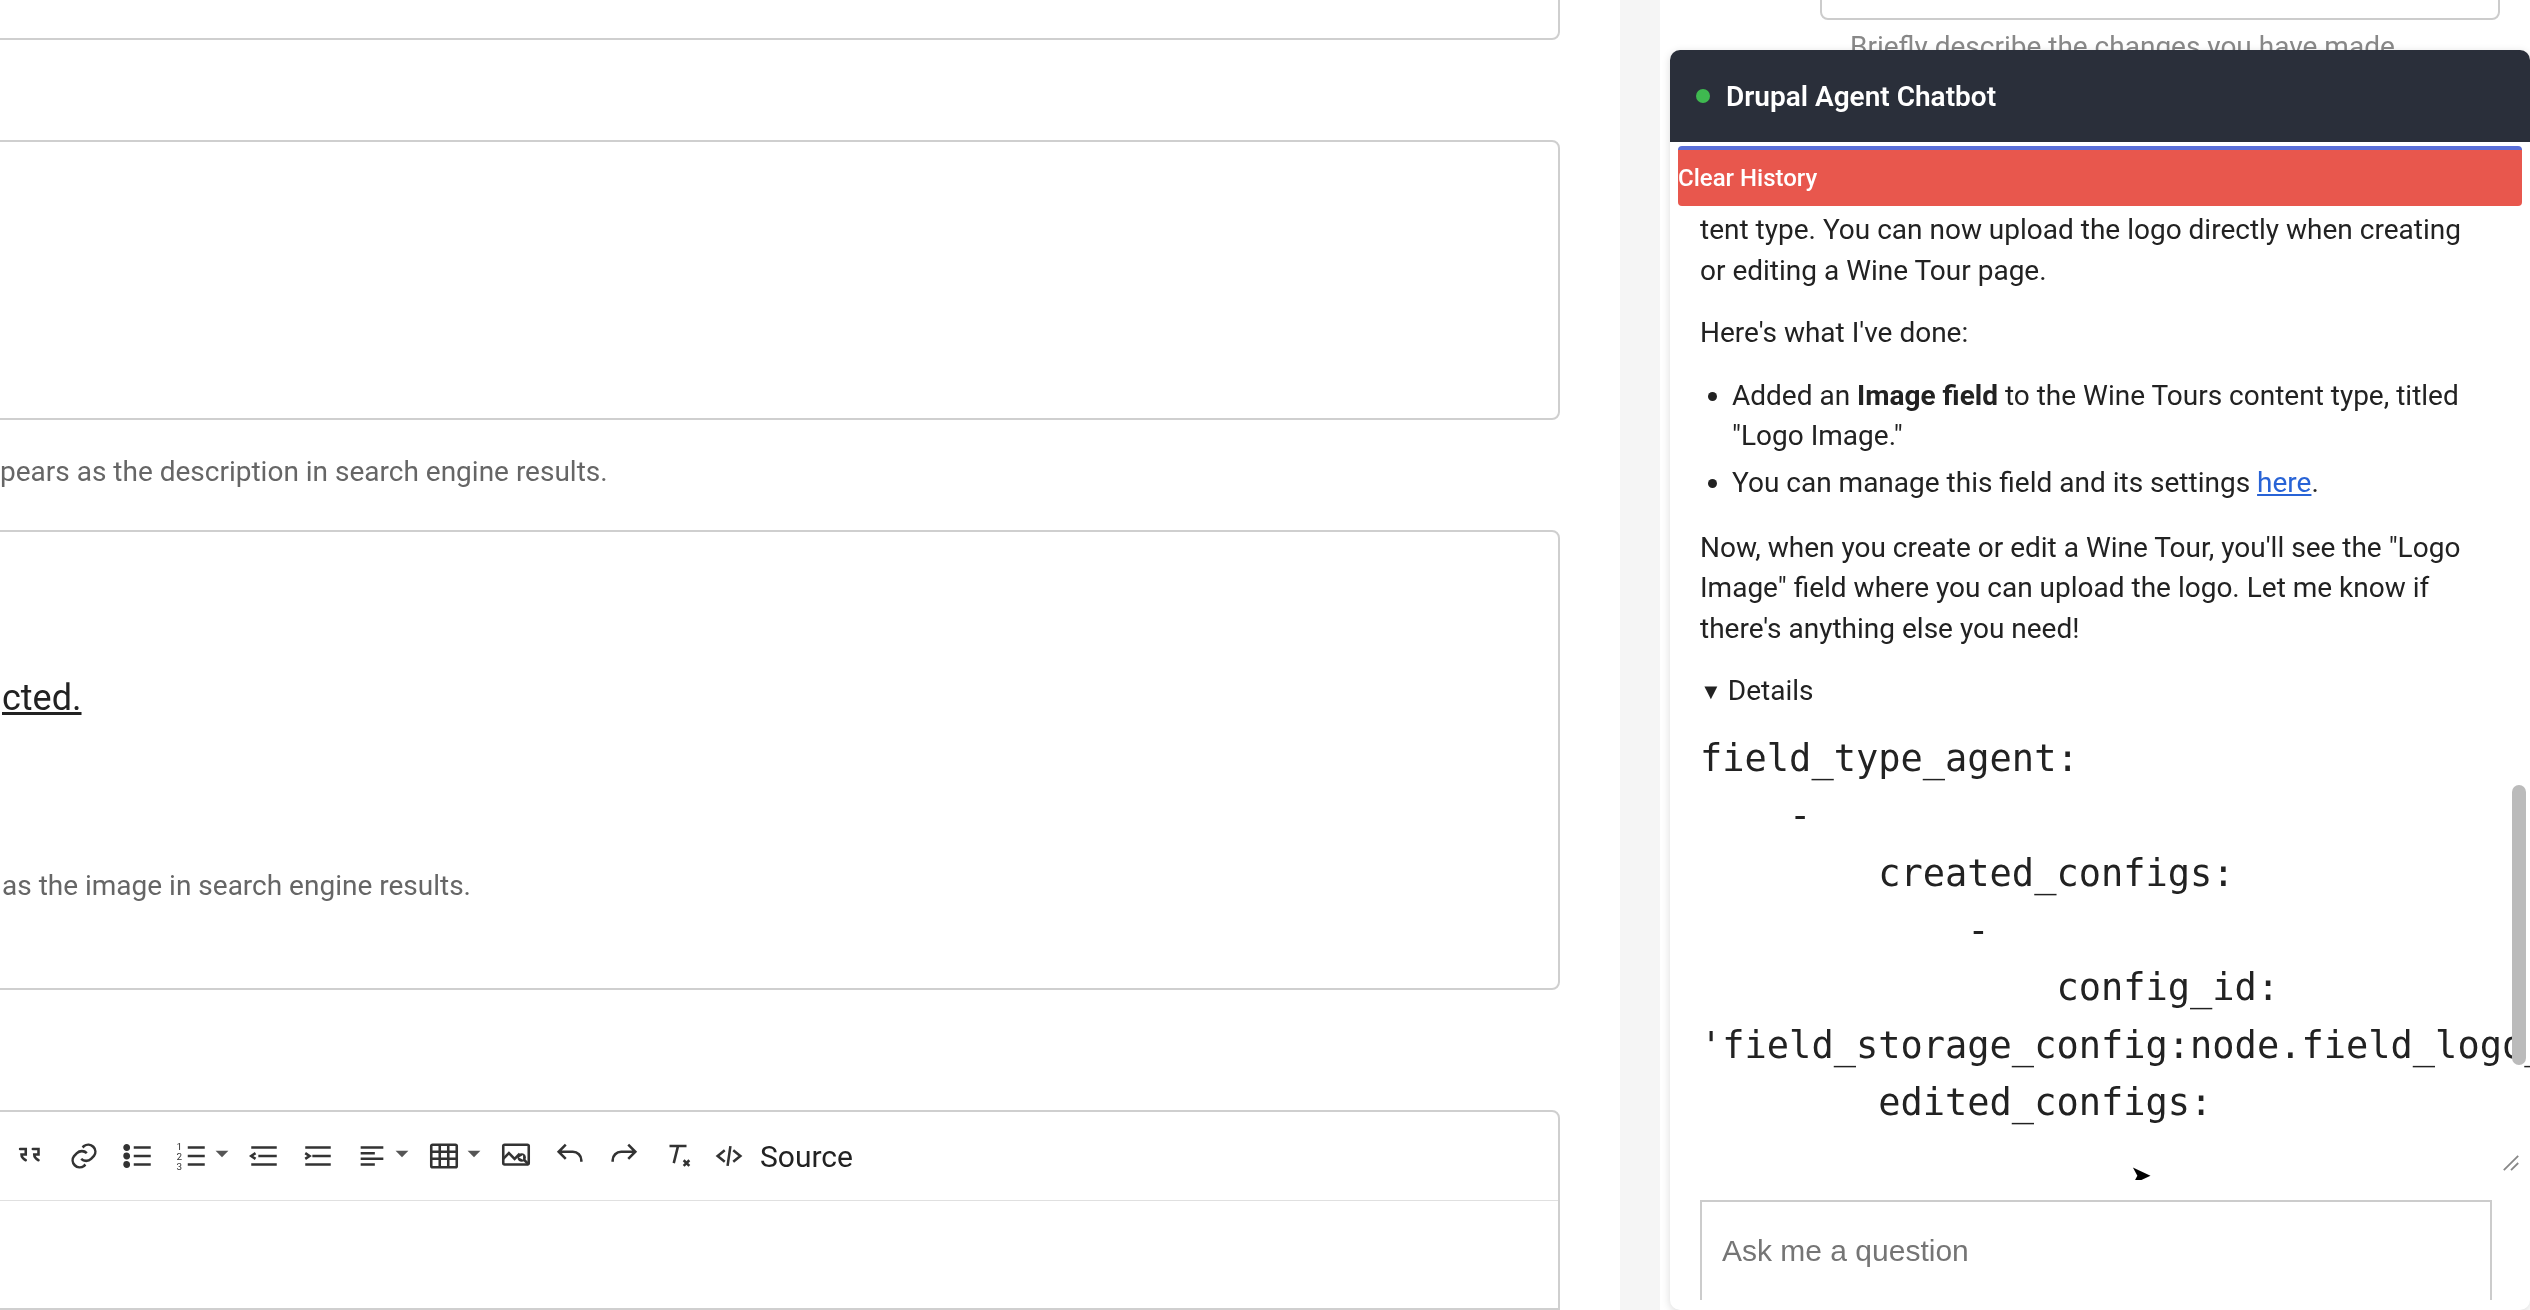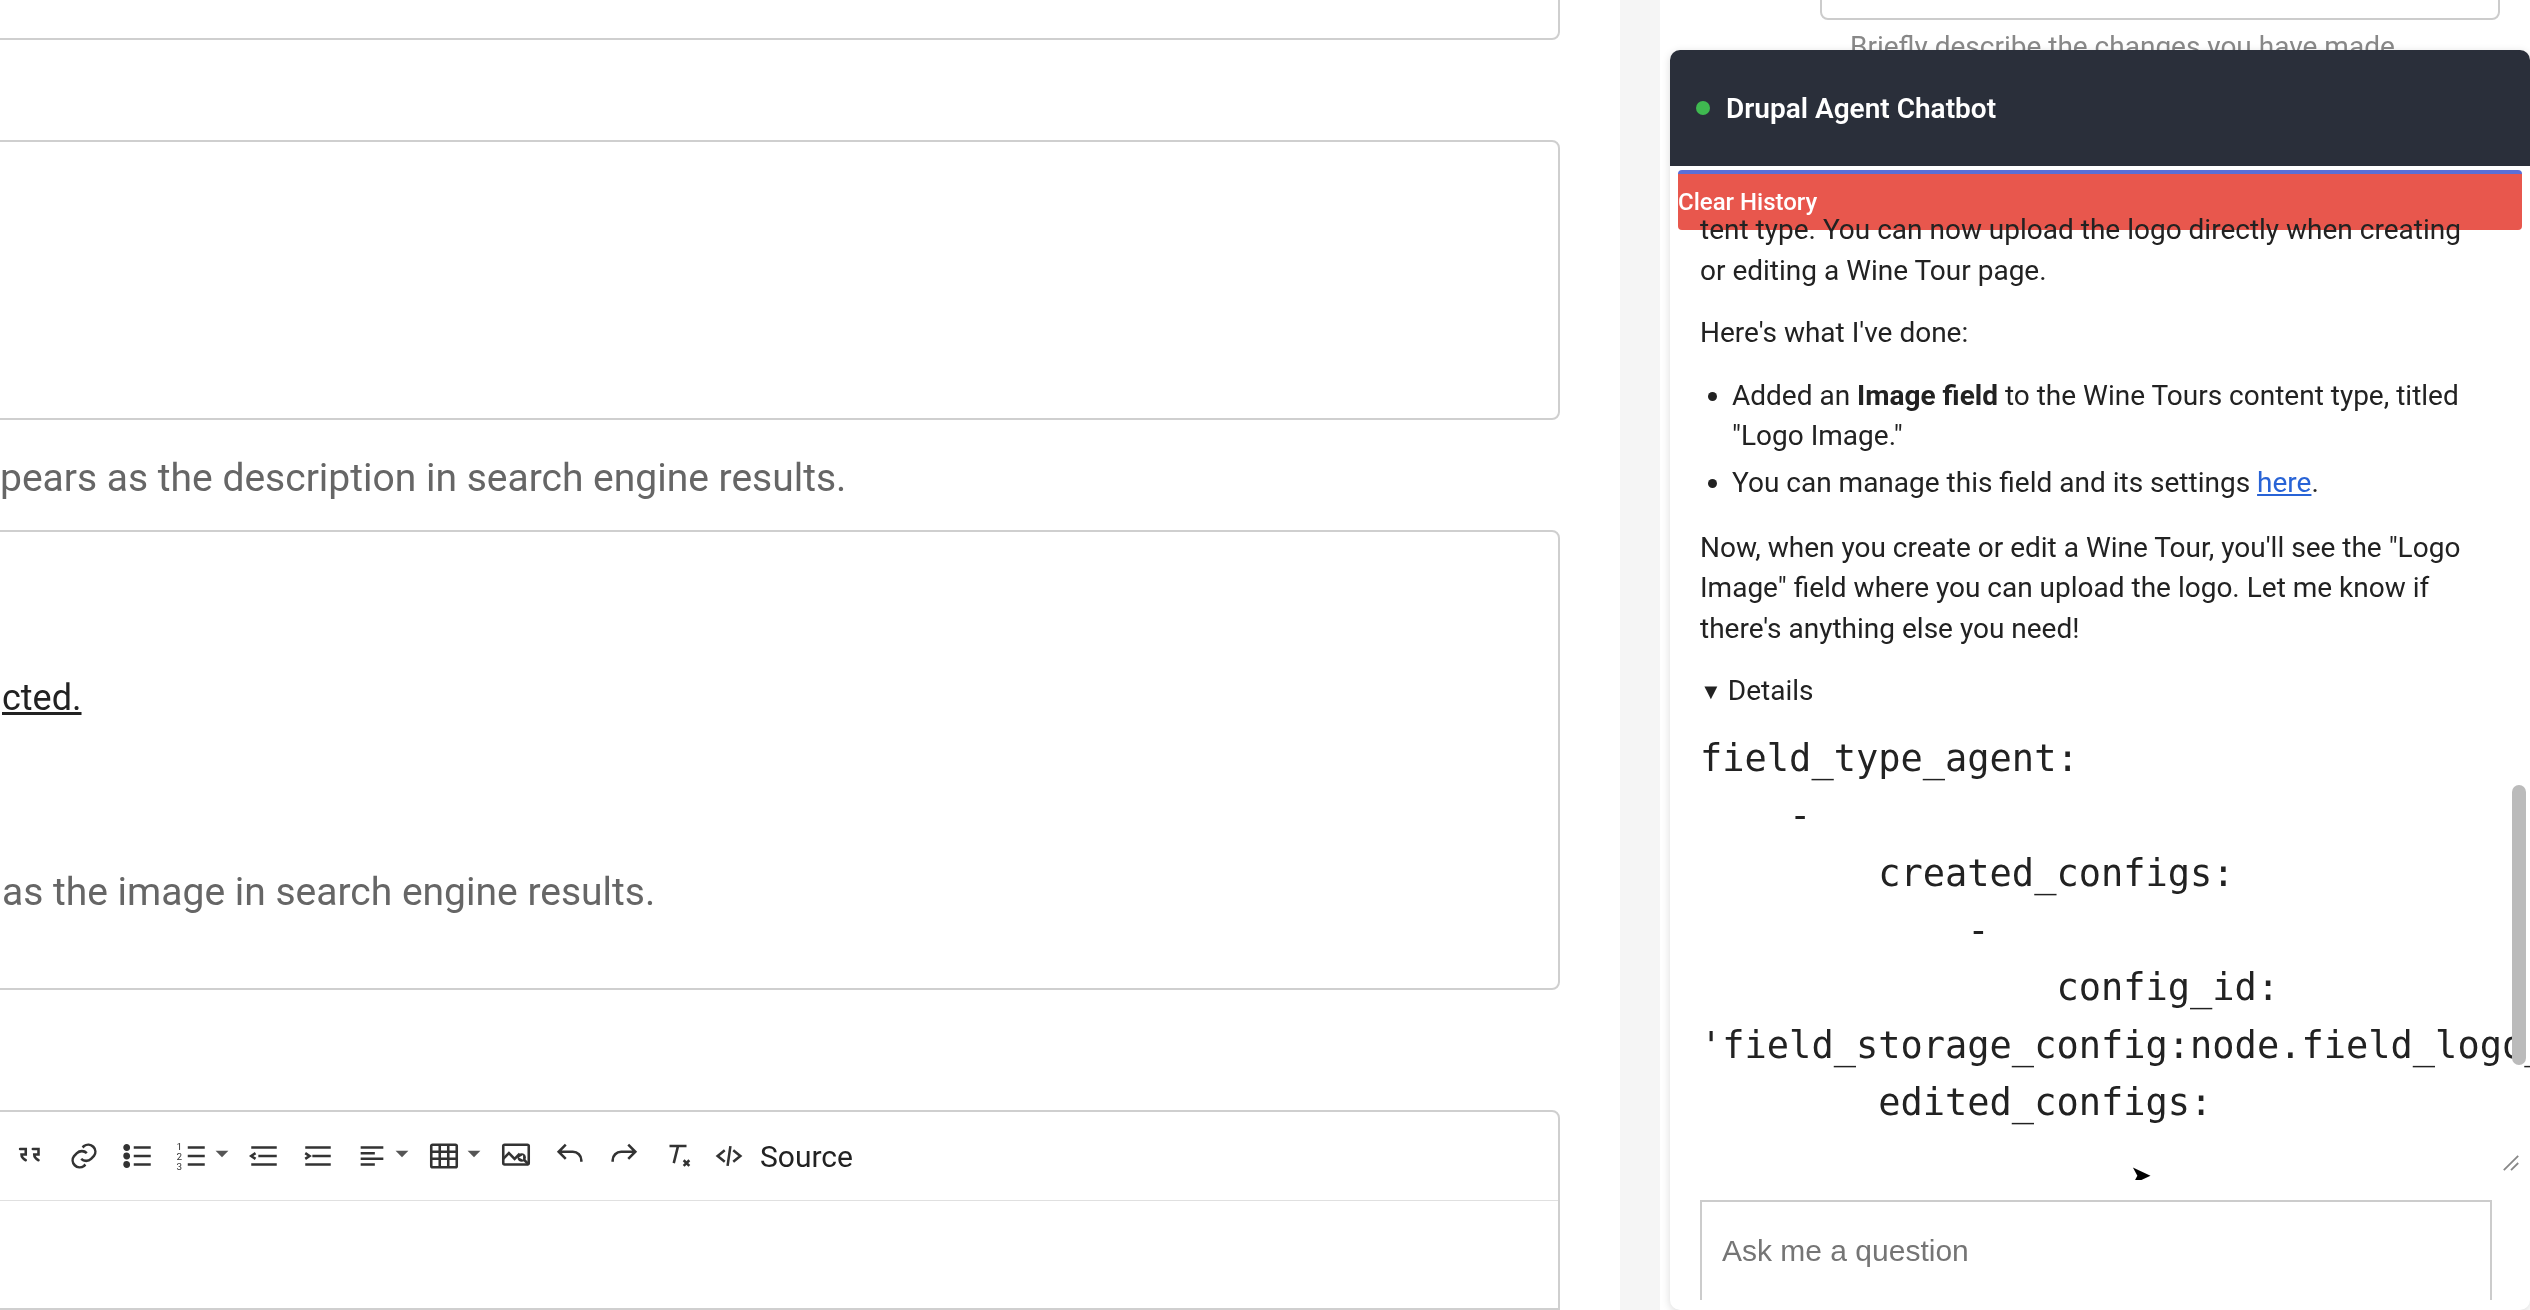--- a/index.html
+++ b/index.html
@@ -23,21 +23,21 @@
   position: absolute;
   border: 2px solid #cfcfcf;
   border-radius: 8px;
   background: #fff;
 }
 .box1 { left: -20px; top: -120px; width: 1580px; height: 160px; }
 .box2 { left: -20px; top: 140px; width: 1580px; height: 280px; }
 .help-text {
   position: absolute;
   color: #666;
-  font-size: 39px;
+  font-size: 28px;
 }
 .help1 { left: 0; top: 455px; }
 .ctedrow { left: -200px; top: 675px; font-size: 36px; color: #222; font-weight: 400; }
 .box3 { left: -20px; top: 530px; width: 1580px; height: 460px; }
 .editor {
   position: absolute;
   left: -20px;
   top: 1110px;
   width: 1580px;
   height: 200px;
@@ -97,21 +97,21 @@
   left: 10px;
   width: 860px;
   height: 1260px;
   background: #fff;
   border-radius: 10px;
   box-shadow: 0 2px 8px rgba(0,0,0,0.15);
   overflow: hidden;
 }
 .chat-header {
   background: #2a2f3a;
-  height: 116px;
+  height: 92px;
   display: flex;
   align-items: center;
   padding: 0 26px;
   gap: 16px;
 }
 .status-dot {
   width: 14px;
   height: 14px;
   border-radius: 50%;
   background: #3fb950;

